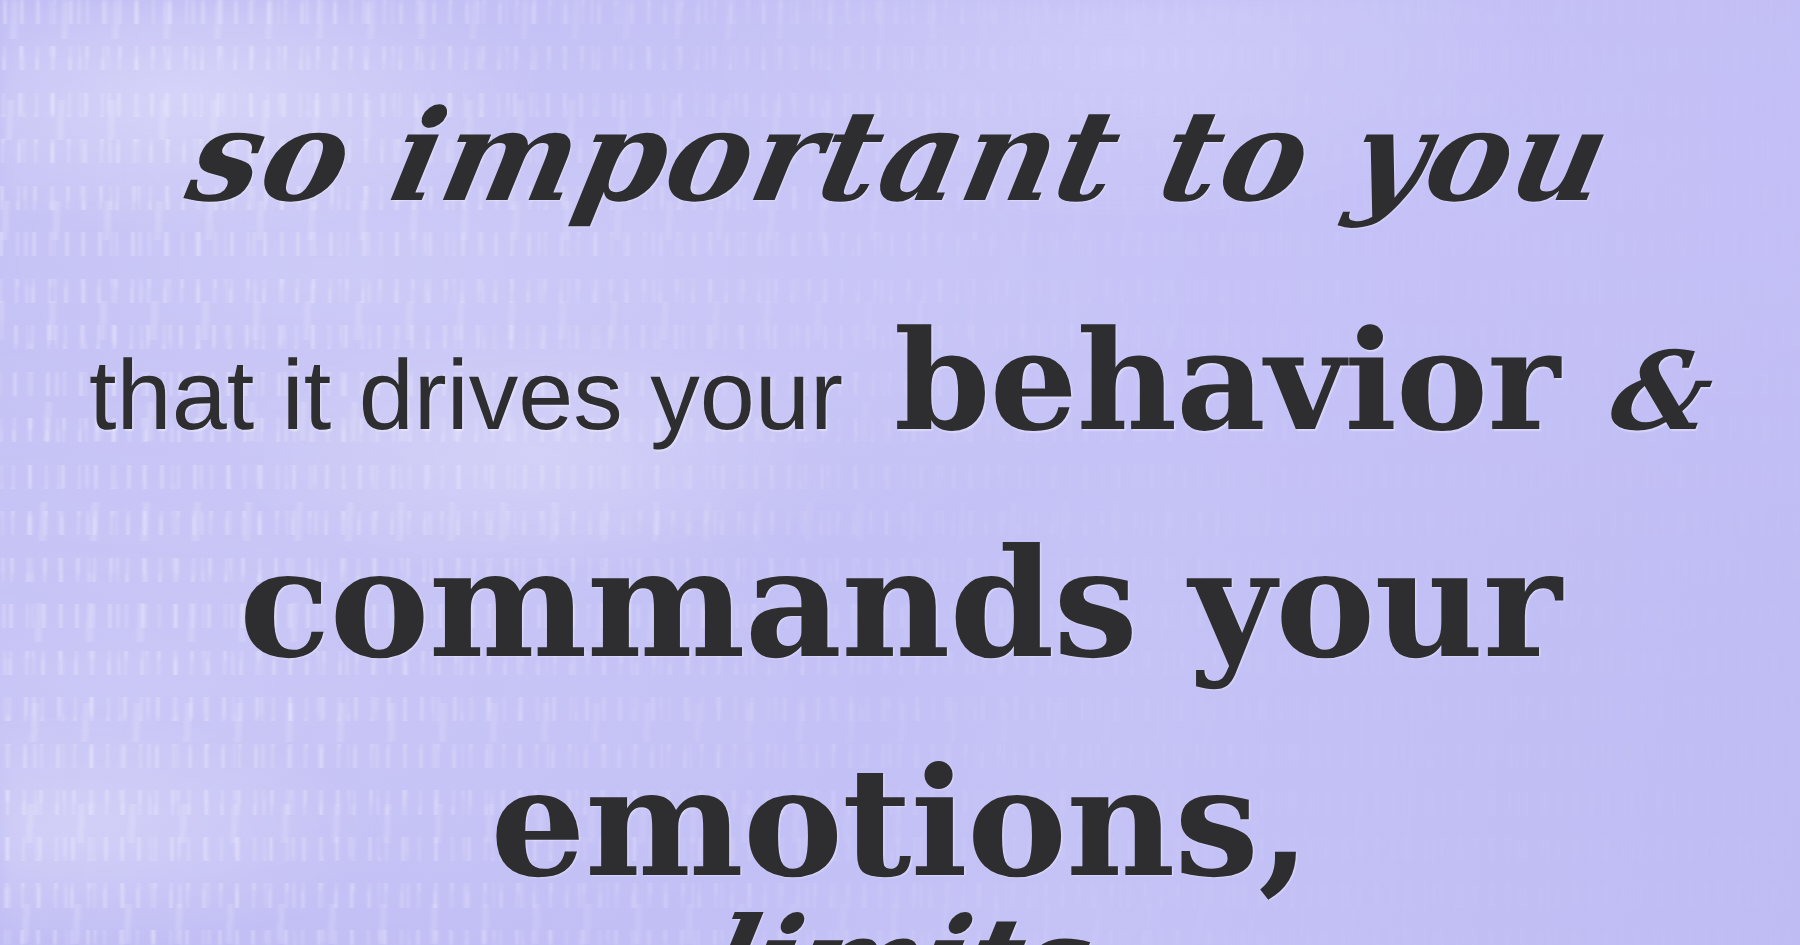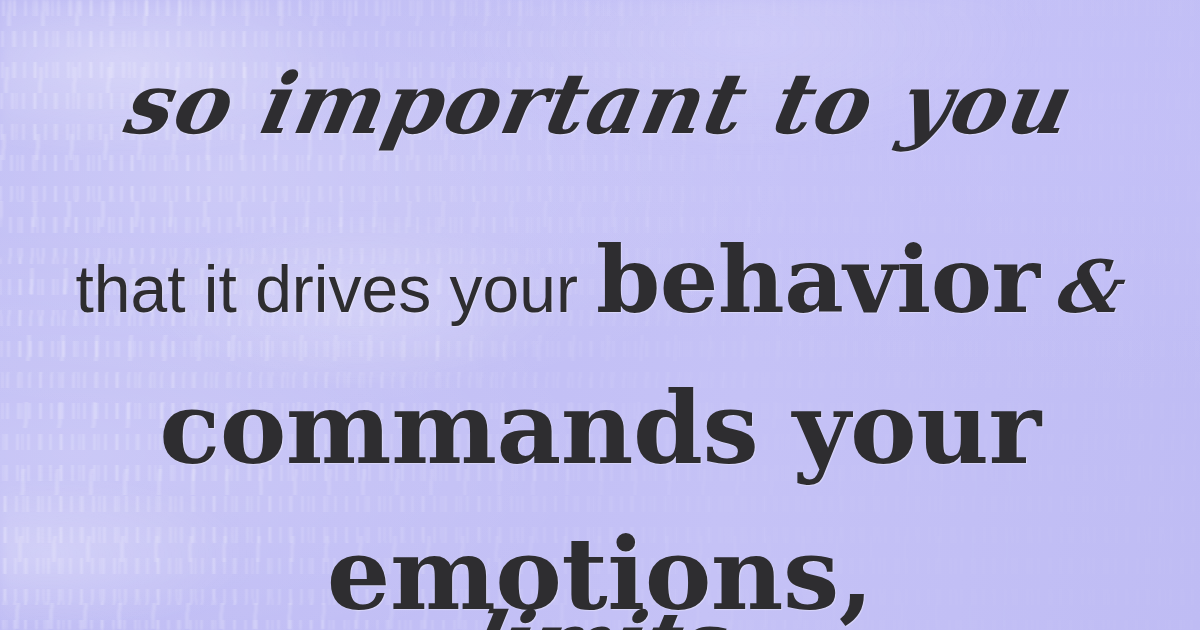--- a/index.html
+++ b/index.html
@@ -114,41 +114,40 @@
 
   .script {
     font-family: "DejaVu Serif", serif;
     font-style: italic;
     font-weight: 700;
   }
   .slab {
     font-family: "DejaVu Serif", serif;
     font-weight: 700;
     letter-spacing: -0.5px;
-    margin-top: 26px;
   }
   .sans {
     font-family: "Liberation Sans", sans-serif;
     font-weight: 400;
   }
 
   
   #line-1 {
     top: 62px;
     font-size: 84px;
     letter-spacing: 1px;
     transform: skewX(-12deg);
   }
   
   #line-2 {
     top: 208px;
     display: flex;
     align-items: baseline;
     justify-content: center;
-    gap: 0;
+    gap: 16px;
     white-space: nowrap;
   }
   #line-2 .seg-sans {
     font-size: 66px;
     padding-right: 18px;
   }
   #line-2 .seg-slab {
     font-size: 92px;
   }
   #line-2 .seg-amp {

